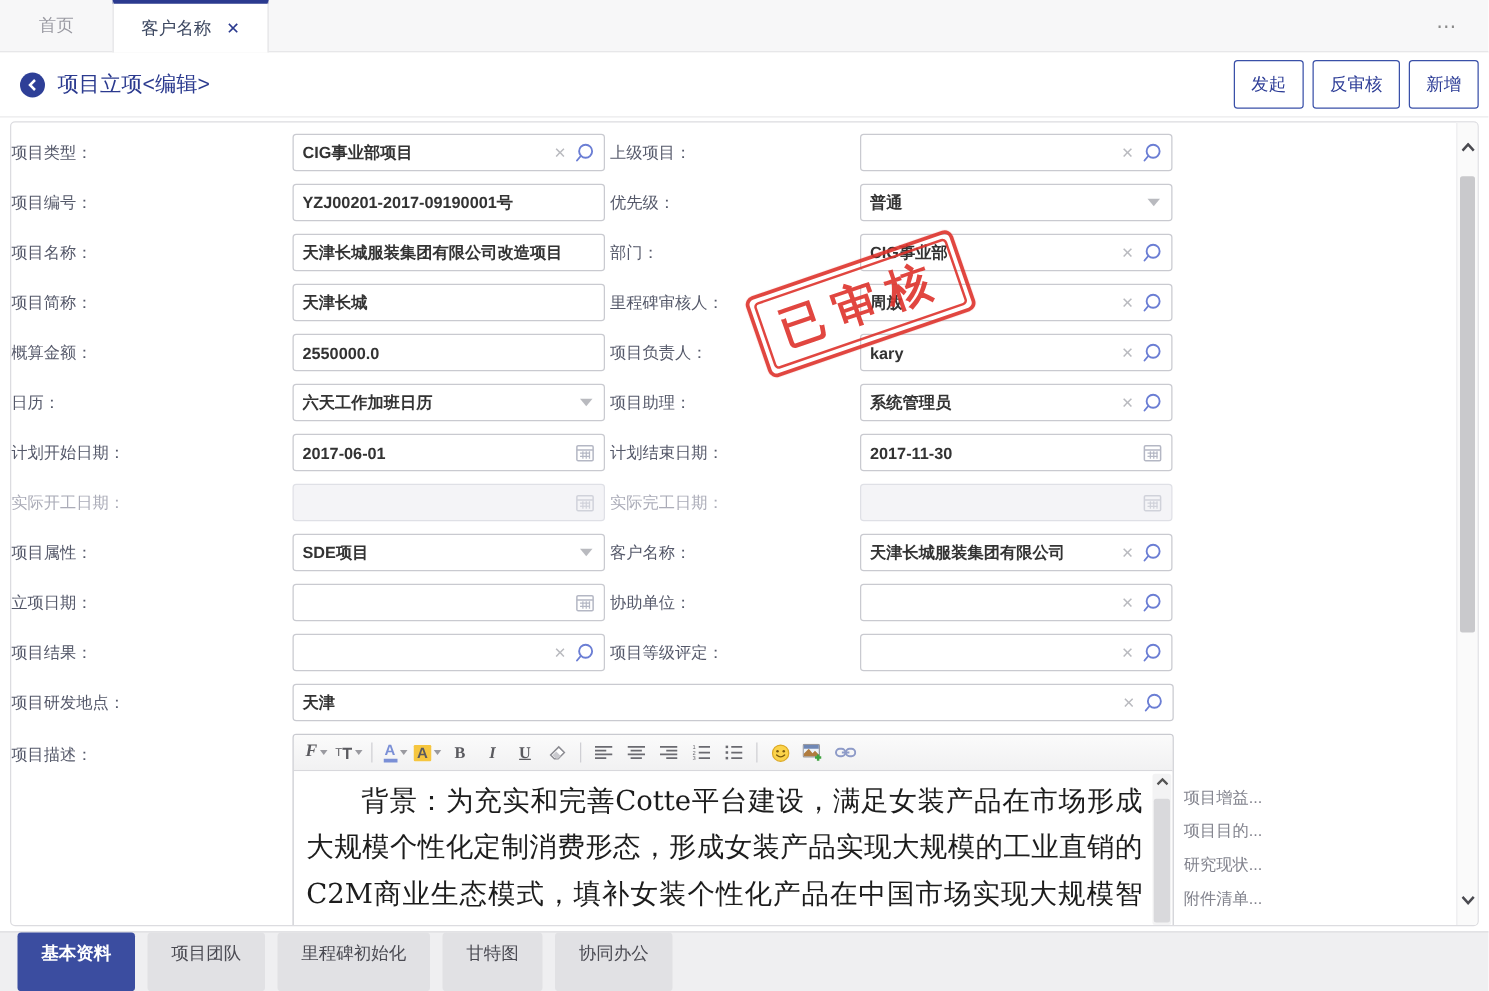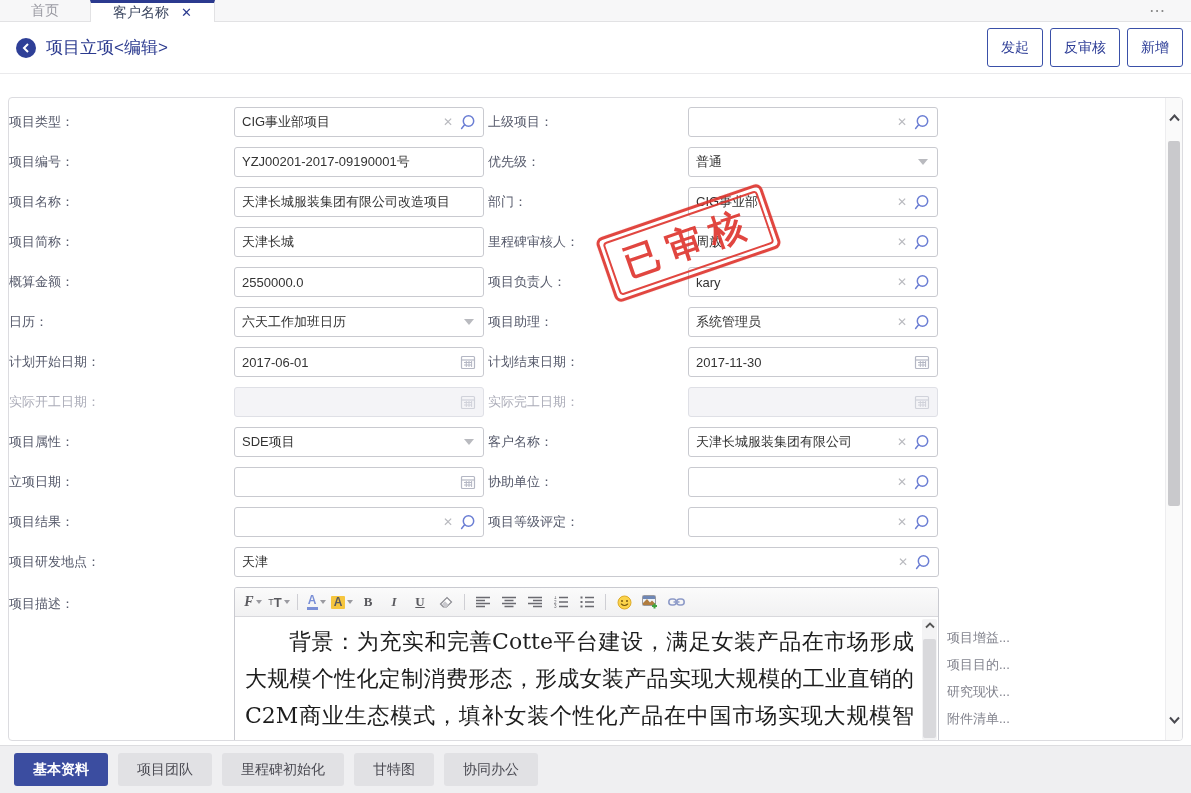--- a/index.html
+++ b/index.html
@@ -1,21 +1,21 @@
 <!DOCTYPE html>
 <html><head>
 <meta charset="utf-8">
 <style>
   * { margin:0; padding:0; box-sizing:border-box; }
   html,body { width:1191px; height:793px; overflow:hidden; background:#fff;
     font-family:"Liberation Sans","DejaVu Sans",sans-serif; }
   .app { position:relative; width:1191px; height:793px; background:#fff; overflow:hidden; }
 
   
-  .tabbar { height:22px; background:#f7f7f8; border-bottom:1px solid #e2e2e4; display:flex; align-items:stretch; }
+  .tabbar { height:42px; background:#f7f7f8; border-bottom:1px solid #e2e2e4; display:flex; align-items:stretch; }
   .tab-home { display:flex; align-items:center; padding:0 31px; color:#9a9aa2; font-size:14px; cursor:pointer; }
   .tab-active { display:flex; align-items:center; gap:12px; padding:0 22px; background:#fff;
     border-left:1px solid #e2e2e4; border-right:1px solid #e2e2e4; border-top:3px solid #2b3a8f;
     margin-bottom:-1px; color:#3c4760; font-size:14px; }
   .tab-close { color:#2b3a8f; font-size:13px; font-weight:bold; cursor:pointer; line-height:1; }
   .tab-more { margin-left:auto; display:flex; align-items:center; padding-right:24px; color:#8a8a8a;
     font-size:16px; letter-spacing:2px; cursor:pointer; }
 
   
   .pagehead { height:52px; background:#fff; border-bottom:1px solid #eaeaec; display:flex; align-items:center; padding:0 8px 0 16px; }
@@ -32,21 +32,21 @@
 
   .cols { display:flex; }
   .col-left { width:479px; flex:none; }
   .col-right { flex:none; }
   .frow { display:flex; align-items:center; height:30px; margin-bottom:10px; }
   .flabel { flex:none; padding-right:9px; font-size:13px; color:#55596a; white-space:nowrap; }
   .col-left .flabel, .wide-label { width:225px; }
   .col-right .flabel { width:200px; }
   .fbox { position:relative; flex:none; width:250px; height:30px; background:#fff; border:1px solid #c9cad0;
     border-radius:3px; display:flex; align-items:center; padding:0 7px; cursor:text; }
-  .fval { flex:1; font-size:13px; color:#333; white-space:nowrap; overflow:hidden; }
+  .fval { flex:1; font-size:13px; color:#333; white-space:nowrap; overflow:hidden;font-weight:bold; }
   .sfx { display:none; align-items:center; justify-content:center; flex:none; }
   .s-clear { color:#b9babf; font-size:12px; font-weight:bold; margin:0 6px 0 4px; cursor:pointer; }
   .s-search { cursor:pointer; }
   .s-caret { width:0; height:0; border-left:5px solid transparent; border-right:5px solid transparent;
     border-top:6px solid #b9babf; margin-right:2px; }
   .s-cal { cursor:pointer; }
   .fbox.k-lookup .s-clear, .fbox.k-lookup .s-search { display:flex; }
   .fbox.k-select .s-caret { display:block; }
   .fbox.k-date .s-cal { display:flex; }
   .frow.disabled .flabel { color:#abacb8; }
@@ -96,21 +96,21 @@
 
   
   .vscroll { position:absolute; top:0; right:0; bottom:0; width:17px; background:#fafafa; border-left:1px solid #ededef; }
   .vs-up { position:absolute; top:16px; left:0; right:0; display:flex; justify-content:center; cursor:pointer; }
   .vs-down { position:absolute; bottom:16px; left:0; right:0; display:flex; justify-content:center; cursor:pointer; }
   .vs-thumb { position:absolute; left:2px; right:2px; top:43px; height:365px; background:#c9c9cc; border-radius:2px; cursor:grab; }
 
   
   .bottombar { position:absolute; left:0; right:0; bottom:0; height:48px; background:#efeff1;
     border-top:1px solid #dddde0; display:flex; align-items:center; padding:0 14px; gap:10px; }
-  .btab { height:33px; line-height:33px; padding:0 19px; background:#e1e1e4; color:#4a4a52;
+  .btab { height:47px; line-height:33px; padding:0 19px; background:#e1e1e4; color:#4a4a52;
     font-size:14px; border-radius:3px; cursor:pointer; white-space:nowrap; }
   .btab.active { background:#3b4da0; color:#fff; font-weight:bold; }
 </style>
 </head>
 <body>
 
 <div class="app">
 
   <div class="tabbar">
     <div class="tab-home">首页</div>

